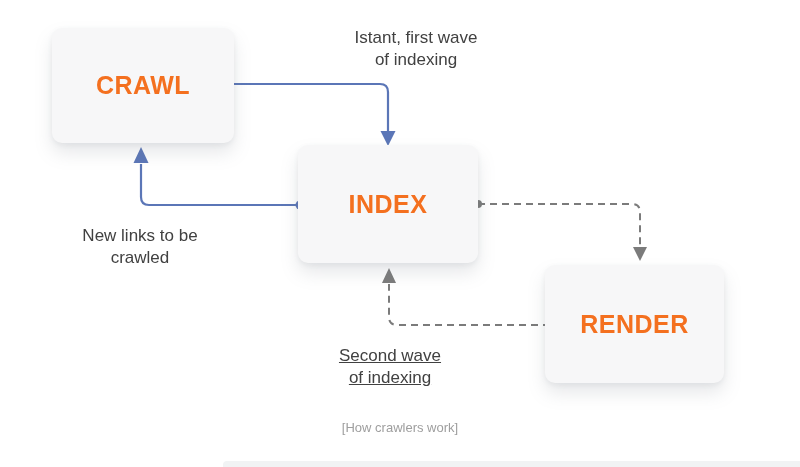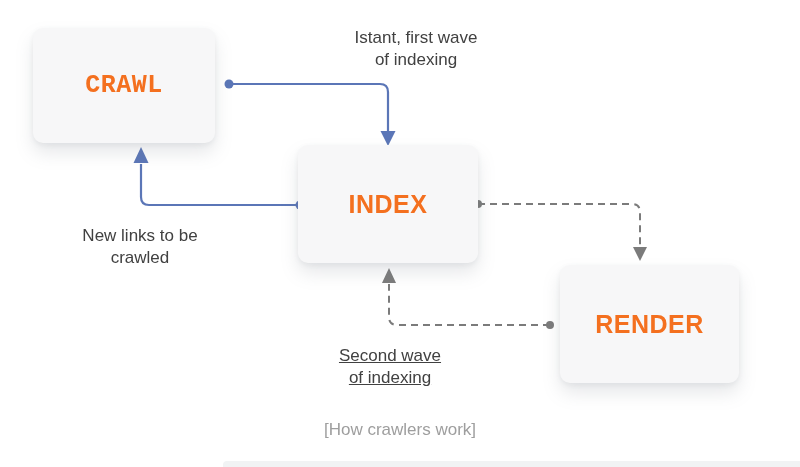--- a/index.html
+++ b/index.html
@@ -29,41 +29,41 @@
     display: flex;
     align-items: center;
     justify-content: center;
   }
   .node-label {
     color: var(--node_label, #f4701f);
     font-weight: bold;
     font-size: 25px;
     letter-spacing: 0.5px;
   }
-  .node-crawl  { left: 33px;  top: 28px;  width: 182px; height: 115px; font-family: Liberation Mono, monospace; }
+  .node-crawl  { left: 52px;  top: 28px;  width: 182px; height: 115px; }
   .node-index  { left: 298px; top: 145px; width: 180px; height: 118px; }
-  .node-render { left: 560px; top: 265px; width: 179px; height: 118px; }
+  .node-render { left: 545px; top: 265px; width: 179px; height: 118px; }
   .annotation {
     position: absolute;
     color: var(--annotation_text, #414141);
     font-size: 17px;
     line-height: 22px;
     font-weight: 500;
     text-align: center;
     white-space: pre-line;
   }
   .ann-first-wave   { left: 316px; top: 27px;  width: 200px; }
   .ann-rendering    { left: 531px; top: 146px; width: 220px; }
   .ann-new-links    { left: 40px;  top: 225px; width: 200px; }
   .ann-second-wave  { left: 290px; top: 345px; width: 200px; text-decoration: underline; }
   .caption {
     position: absolute;
     left: 300px; top: 420px; width: 200px;
     color: var(--caption_text, #9e9e9e);
-    font-size: 17px;
+    font-size: 13px;
     font-weight: 400;
     text-align: center;
     white-space: nowrap;
   }
   .bottom-strip {
     position: absolute;
     left: 223px; top: 461px;
     width: 577px; height: 6px;
     background: #f1f3f4;
     border-top-left-radius: 4px;

